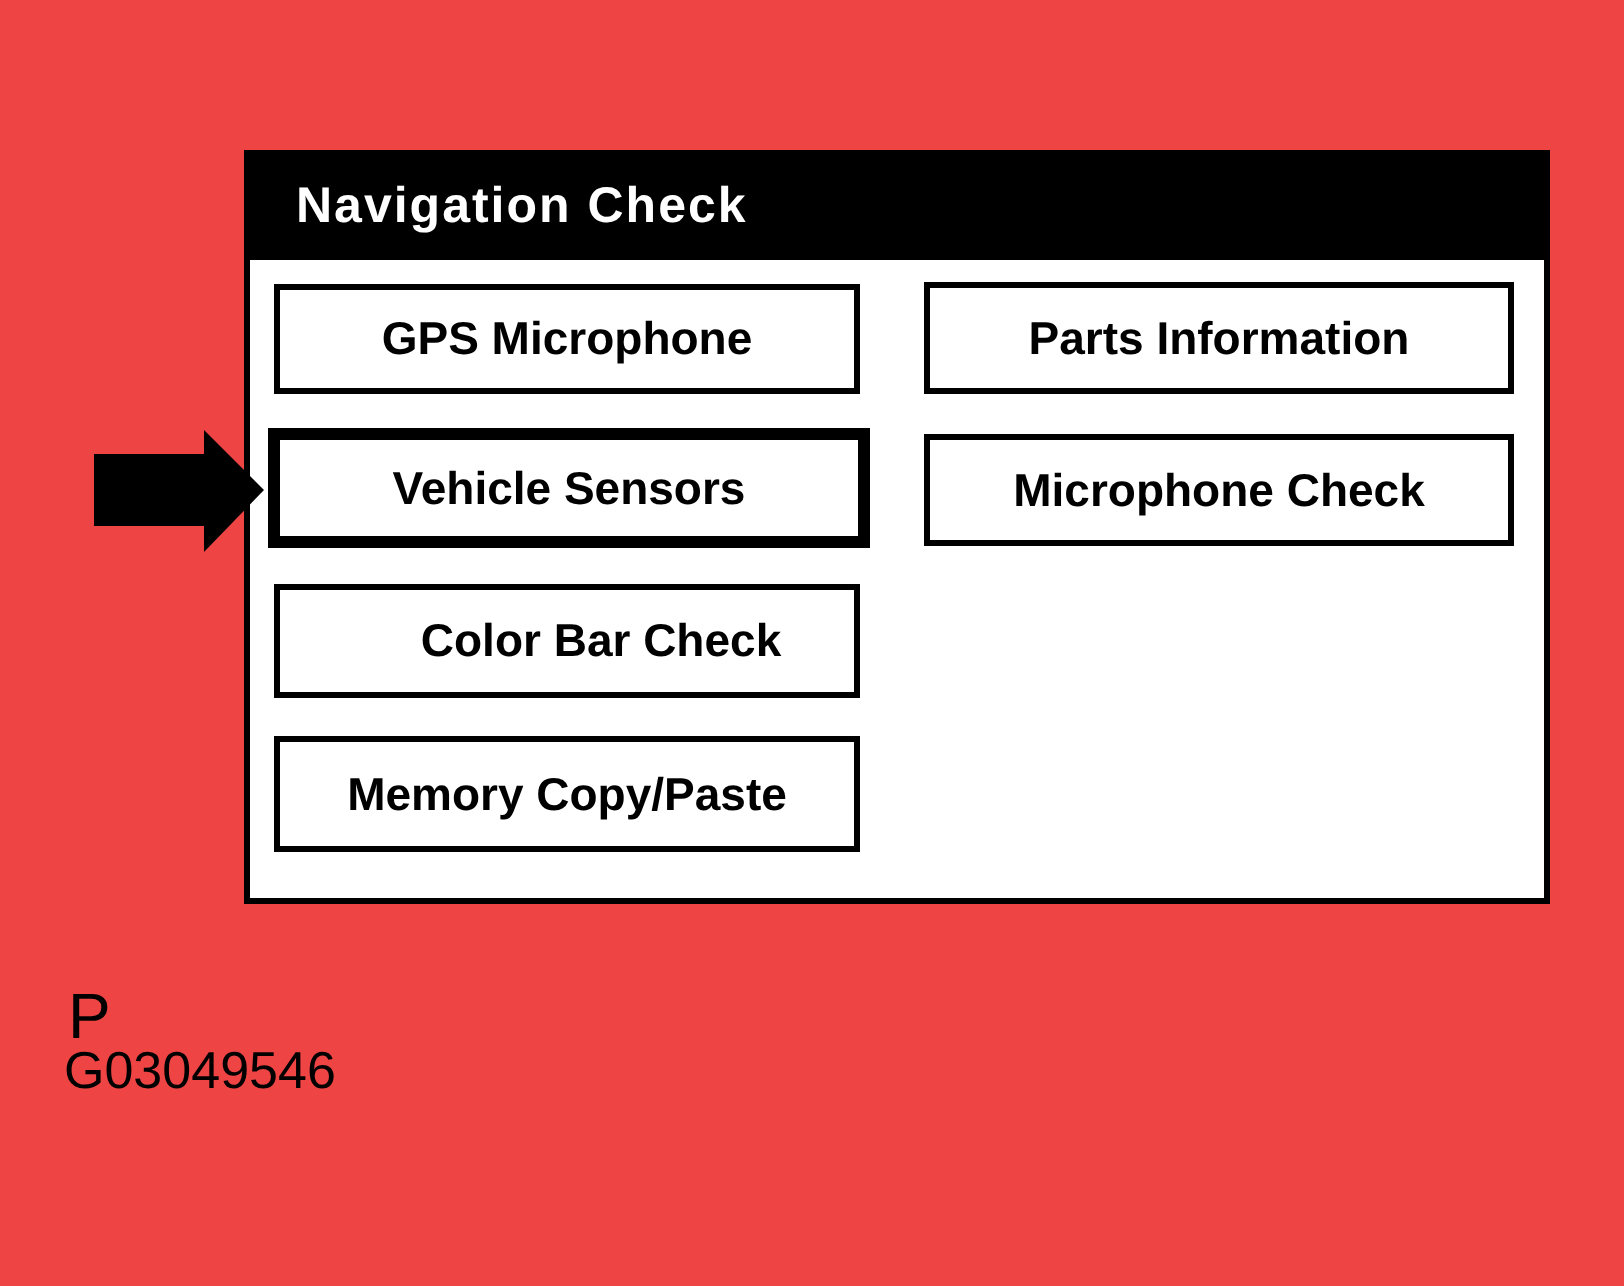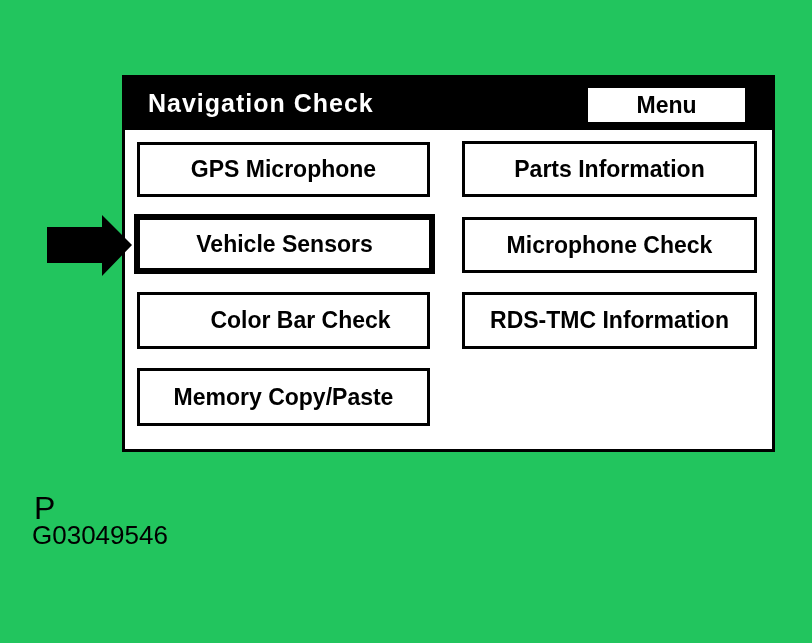--- a/index.html
+++ b/index.html
@@ -1,20 +1,20 @@
 <!DOCTYPE html>
 <html><head>
 <meta charset="utf-8">
 <style>
   html, body { margin: 0; padding: 0; background: #ffffff; }
   .page {
     position: relative;
     width: 812px;
     height: 643px;
-    background: #22c55e;
+    background: #ef4444;
     font-family: "Liberation Sans", sans-serif;
     overflow: hidden;
   }
   
   .screen {
     position: absolute;
     left: 122px;
     top: 75px;
     width: 653px;
     height: 377px;
@@ -108,34 +108,32 @@
 </style>
 </head>
 <body>
 
 <div class="page">
 
   <div class="screen">
 
     <div class="header">
       <span class="title">Navigation Check</span>
-      <div class="menu-btn">Menu</div>
     </div>
 
     <div class="btn btn-gps">GPS Microphone</div>
 
     <div class="btn btn-parts">Parts Information</div>
 
     <div class="btn btn-mic">Microphone Check</div>
 
     <div class="btn btn-vehicle selected">Vehicle Sensors</div>
 
     <div class="btn btn-color">Color Bar Check</div>
 
-    <div class="btn btn-rds">RDS-TMC Information</div>
 
     <div class="btn btn-memory">Memory Copy/Paste</div>
 
   </div>
 
   <svg class="pointer-arrow" viewBox="0 0 86 63" xmlns="http://www.w3.org/2000/svg">
     <polygon points="0,13 55,13 55,1 85,31 55,62 55,49 0,49" fill="#000000"></polygon>
   </svg>
 
   <div class="figure-label">P</div>

